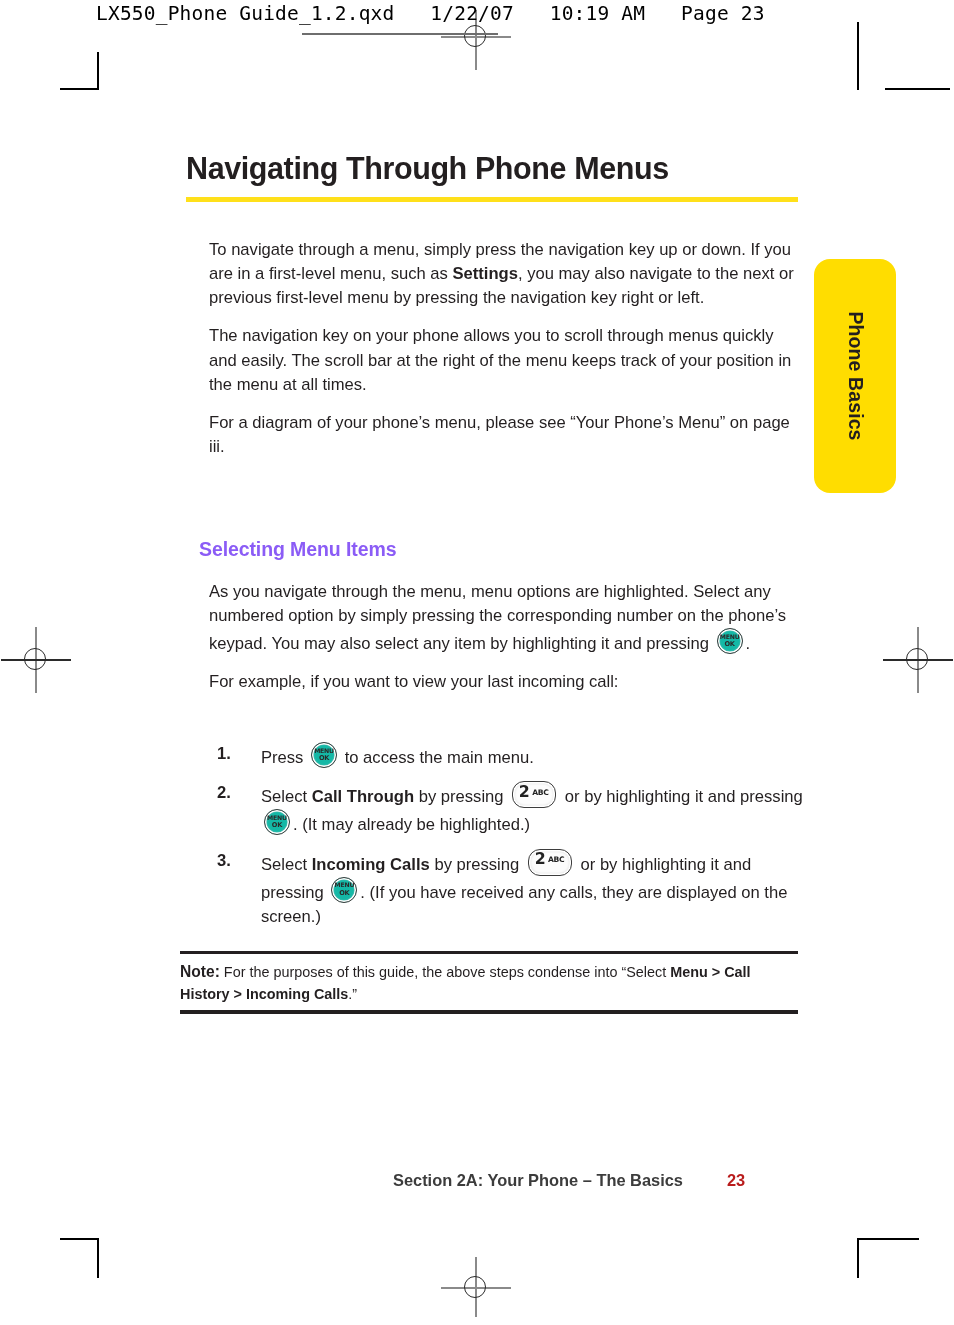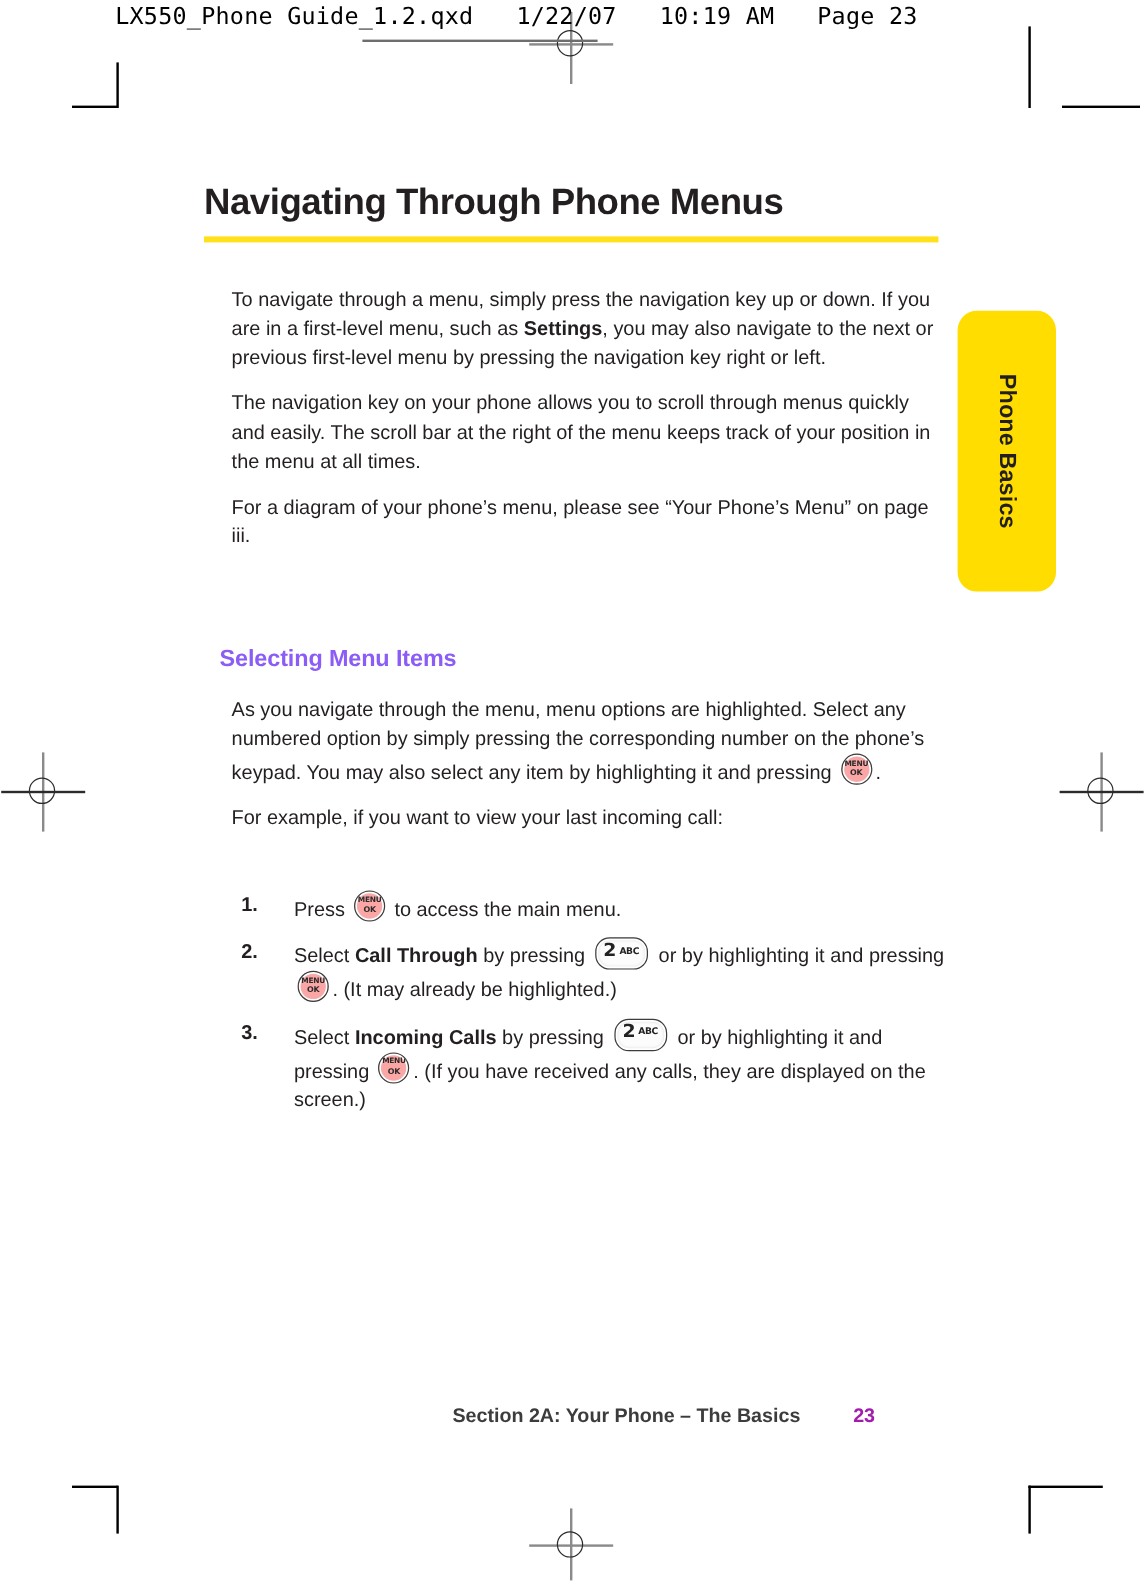--- a/index.html
+++ b/index.html
@@ -52,21 +52,21 @@
     font-family: "DejaVu Sans Mono", "Liberation Mono", monospace;
     font-size: 19.5px;
     letter-spacing: 0.2px;
     color: #000;
     white-space: pre;
   }
 
   
   .page {
     position: absolute;
-    left: 0; top: 0;
+    left: 16px; top: 0;
     width: 776px; height: 1325px;
   }
 
   .title-block {
     position: absolute;
     left: 170px;
     top: 152px;
     width: 612px;
   }
   .page-title {
@@ -143,21 +143,21 @@
   
   .key {
     display: inline-block;
     vertical-align: -5px;
     position: relative;
   }
   .key-menu {
     width: 24px; height: 24px;
     border-radius: 50%;
     border: 1.6px solid #3d3d3d;
-    background: #fca5a5;
+    background: #14b8a6;
     box-shadow: inset 0 0 0 1.4px #ffffff, inset 0 0 2px 1px #cfcfcf;
     margin: 0 3px;
     overflow: hidden;
   }
   .key-menu .l1, .key-menu .l2 {
     position: absolute;
     left: 0; right: 0;
     text-align: center;
     font-family: "DejaVu Sans", sans-serif;
     font-weight: bold;
@@ -251,21 +251,21 @@
     left: 377px;
     top: 1171px;
     font-size: 16.4px;
     font-weight: bold;
     color: #3c3c3c;
     white-space: nowrap;
   }
   .footer .pg {
     display: inline-block;
     margin-left: 44px;
-    color: #a21caf;
+    color: #b91c1c;
   }
 </style>
 </head>
 <body>
 
 <div>
 
   <div class="crop-mark" style="left:97px; top:52px; width:2.2px; height:38px;"></div>
   <div class="crop-mark" style="left:60px; top:88px; width:38px; height:2.2px;"></div>
 
@@ -366,20 +366,25 @@
         </span>
         <span>or by highlighting it and pressing</span>
         <span class="key key-menu">
           <span class="l1">MENU</span>
           <span class="l2">OK</span>
         </span><span>. (If you have received any calls, they are displayed on the screen.)</span></span>
     </li>
 
   </ol>
 
+  <div class="note-box">
+    <div class="note-rule-top"></div>
+    <div class="note-text"><span class="lbl">Note:</span> <span>For the purposes of this guide, the above steps condense into “Select </span><b>Menu &gt; Call History &gt; Incoming Calls</b><span>.”</span></div>
+    <div class="note-rule-bottom"></div>
+  </div>
 
   <div class="side-tab">
     <span>Phone Basics</span>
   </div>
 
   <div class="footer">
     <span>Section 2A: Your Phone – The Basics</span><span class="pg">23</span>
   </div>
 
 </div>

